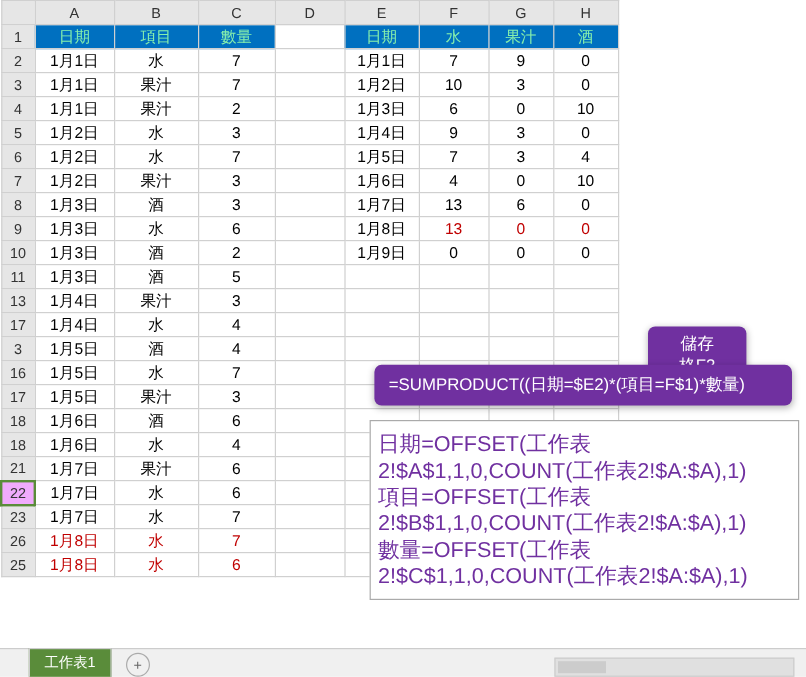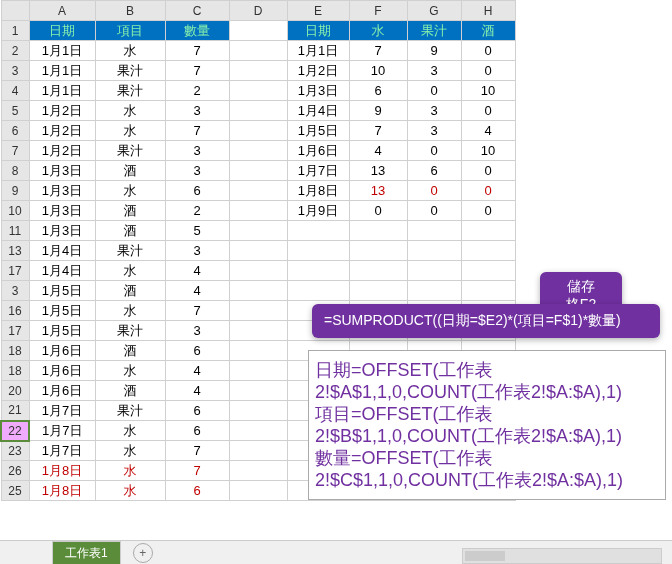--- a/index.html
+++ b/index.html
@@ -10,21 +10,21 @@
 .grid .rowhead{background:#e6e6e6;color:#333;font-size:12px;width:28px}
 .grid .rowhead.sel{background:#f0abfc;border:2px solid #5a8c3a}
 .grid .dark{background:#0070c0;color:#86efac}
 .grid .red{color:#c00000}
 .wA{width:66px}.wB{width:70px}.wC{width:64px}.wD{width:58px}
 .wE{width:62px}.wF{width:58px}.wG{width:54px}.wH{width:54px}
 .callout{position:absolute;background:#7030a0;color:#fff;border-radius:6px;padding:8px 12px;font-size:14px;box-shadow:0 2px 6px rgba(0,0,0,.3)}
 .callout.formula{top:304px;left:312px;width:348px}
 .callout.tag{top:272px;left:540px;width:82px;text-align:center;padding:6px 24px}
 .defs{position:absolute;top:350px;left:308px;width:358px;background:#fff;border:1px solid #aaa;padding:8px 6px;color:#7030a0;font-size:18px;line-height:22px}
-.tabs{position:absolute;bottom:0;left:0;right:0;height:24px;background:#f0f0f0;border-top:1px solid #ccc;display:flex;align-items:center;padding-left:52px;font-size:12px}
+.tabs{position:absolute;bottom:0;left:0;right:0;height:24px;background:#f0f0f0;border-top:1px solid #ccc;display:flex;align-items:flex-end;padding-left:24px;font-size:12px}
 .tab{padding:3px 12px;background:#e0e0e0;border:1px solid #ccc;border-bottom:none;margin-right:2px;cursor:pointer}
 .tab.active{background:#5a8c3a;color:#fff}
 .addtab{width:20px;height:20px;border:1px solid #aaa;border-radius:50%;display:flex;align-items:center;justify-content:center;margin-left:10px;cursor:pointer;color:#666}
 .hscroll{position:absolute;bottom:0;right:10px;width:200px;height:16px;background:#e0e0e0;border:1px solid #ccc}
 .hscroll .thumb{position:absolute;left:2px;top:2px;width:40px;height:10px;background:#ccc}
 </style>
 </head>
 <body>
 
 <table class="grid" id="grid">
@@ -224,31 +224,20 @@
         <td class=""></td>
         <td class=""></td>
         <td class=""></td>
         <td class=""></td>
         <td class=""></td>
       </tr>
       <tr>
         <th class="rowhead">18</th>
         <td class="">1月6日</td>
         <td class="">水</td>
-        <td class="">4</td>
-        <td class=""></td>
-        <td class=""></td>
-        <td class=""></td>
-        <td class=""></td>
-        <td class=""></td>
-      </tr>
-      <tr>
-        <th class="rowhead">20</th>
-        <td class="">1月6日</td>
-        <td class="">酒</td>
         <td class="">4</td>
         <td class=""></td>
         <td class=""></td>
         <td class=""></td>
         <td class=""></td>
         <td class=""></td>
       </tr>
       <tr>
         <th class="rowhead">21</th>
         <td class="">1月7日</td>

